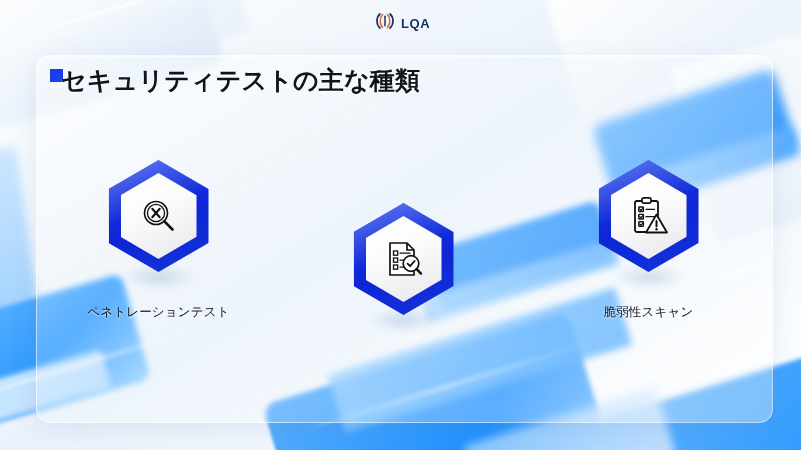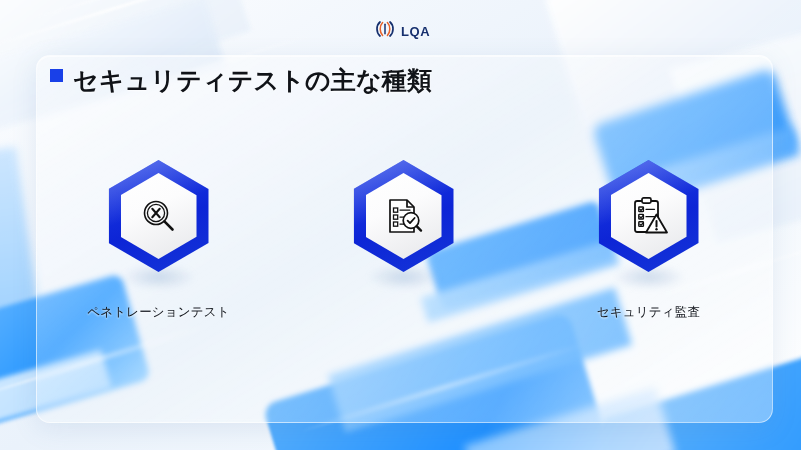--- a/index.html
+++ b/index.html
@@ -78,34 +78,34 @@
   .glass{
     position:absolute;left:36px;top:55px;width:735px;height:366px;
     border-radius:14px;
     background:linear-gradient(150deg,rgba(255,255,255,.40),rgba(255,255,255,.16) 45%,rgba(255,255,255,.34));
     box-shadow:0 6px 26px rgba(90,130,180,.13), inset 0 1px 0 rgba(255,255,255,.6);
     border:1px solid rgba(255,255,255,.55);
     backdrop-filter:blur(2px);
   }
 
   
-  .logo{position:absolute;left:375px;top:20px;display:flex;align-items:center;gap:6px;}
+  .logo{position:absolute;left:375px;top:12px;display:flex;align-items:center;gap:6px;}
   .logo-text{font-size:13px;font-weight:bold;color:#17306e;letter-spacing:.6px;line-height:1;}
 
   
-  .title-row{position:absolute;left:50px;top:66px;display:flex;align-items:flex-start;gap:12px;}
+  .title-row{position:absolute;left:50px;top:66px;display:flex;align-items:flex-start;}
   .bullet{width:13px;height:13px;background:#1940e8;margin-top:3px;flex:none;}
   .title{
     font-size:25px;font-weight:bold;color:#101318;line-height:1.15;
     margin-left:-2px;letter-spacing:.2px;
     text-shadow:0 1px 2px rgba(255,255,255,.8);
   }
 
   
-  .items{position:absolute;left:36px;top:160px;width:735px;display:flex;}
+  .items{position:absolute;left:36px;top:160px;width:735px;display:flex;align-items:flex-end;}
   .item{flex:1;display:flex;flex-direction:column;align-items:center;}
 
   .hexwrap{position:relative;width:106px;height:118px;}
   .hexshadow{
     position:absolute;left:50%;top:104px;transform:translateX(-50%);
     width:74px;height:26px;border-radius:50%;
     background:radial-gradient(ellipse at center,rgba(120,155,200,.33),rgba(120,155,200,0) 70%);
     filter:blur(3px);
   }
   .hex-outer{
@@ -246,17 +246,17 @@
             <rect x="10.8" y="26.8" width="4.6" height="4.6" rx="0.6" fill="none" stroke="#111" stroke-width="1.4"></rect>
             <path d="M11.8 29.1 l1.2 1.2 l2.2 -2.4" fill="none" stroke="#111" stroke-width="1.3" stroke-linecap="round" stroke-linejoin="round"></path>
             <line x1="18" y1="14.3" x2="26.5" y2="14.3" stroke="#111" stroke-width="1.3" stroke-linecap="round"></line>
             <line x1="18" y1="21.7" x2="26.5" y2="21.7" stroke="#111" stroke-width="1.3" stroke-linecap="round"></line>
             <path d="M28.5 19.5 L39 37.5 H18 Z" fill="#fff" stroke="#111" stroke-width="1.8" stroke-linejoin="round"></path>
             <line x1="28.5" y1="26" x2="28.5" y2="31.5" stroke="#111" stroke-width="2" stroke-linecap="round"></line>
             <circle cx="28.5" cy="34.3" r="1.2" fill="#111"></circle>
           </svg>
         </div>
       </div>
-      <div class="item-label">セキュリティ監査</div>
+      <div class="item-label">脆弱性スキャン</div>
     </div>
 
   </div>
 </div>
 
 </body></html>

